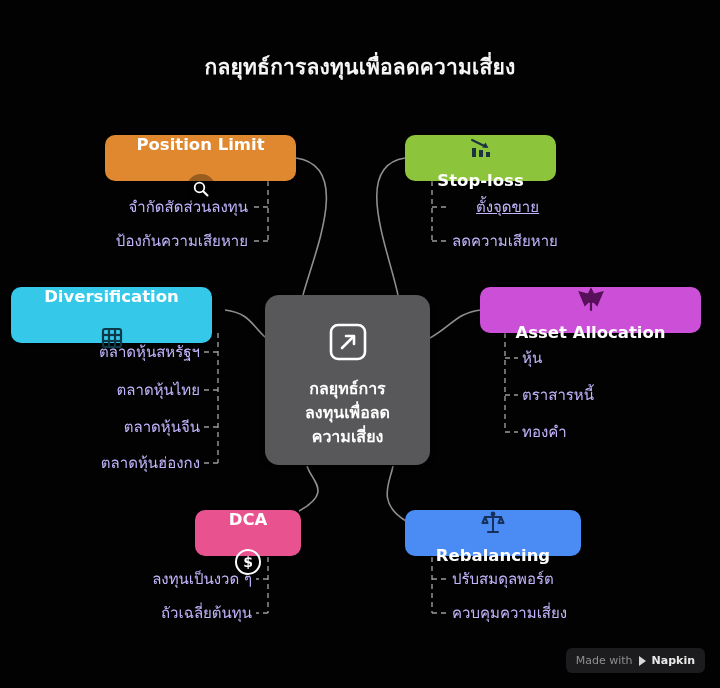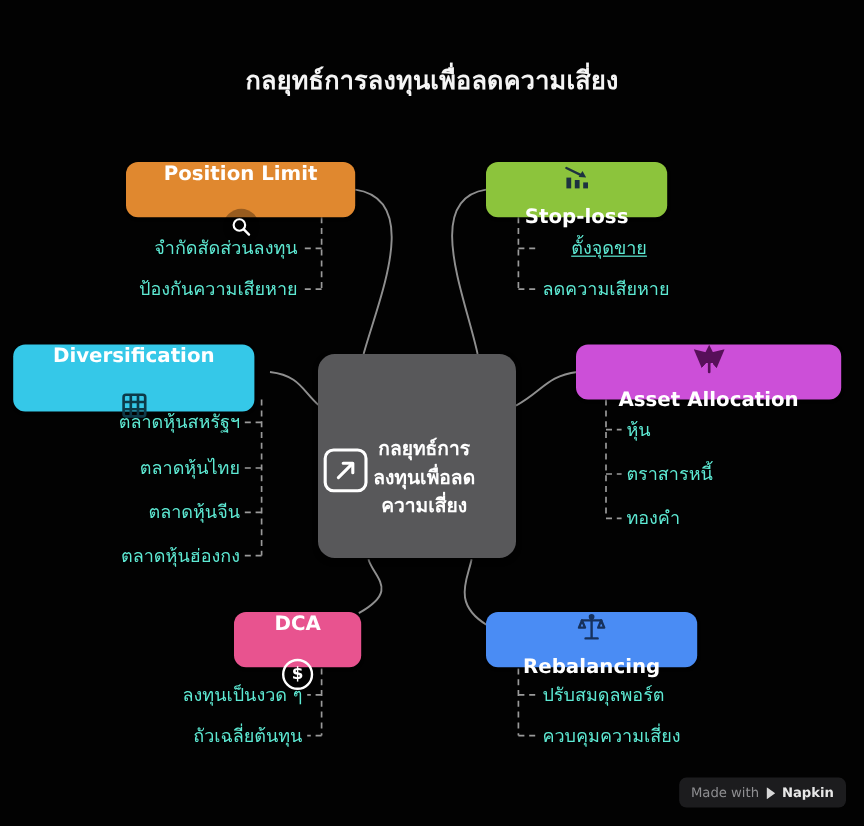--- a/index.html
+++ b/index.html
@@ -25,41 +25,41 @@
   #node-position-limit   { left:105px; top:135px; width:191px; height:46px; background:#E0882F; }
   #node-stop-loss        { left:405px; top:135px; width:151px; height:46px; background:#8CC43C; }
   #node-diversification  { left:11px;  top:287px; width:201px; height:56px; background:#35C8E8; }
   #node-asset-allocation { left:480px; top:287px; width:221px; height:46px; background:#CC4FD8; }
   #node-dca              { left:195px; top:510px; width:106px; height:46px; background:#E8538F; }
   #node-rebalancing      { left:405px; top:510px; width:176px; height:46px; background:#4A8CF4;justify-content:space-between; }
 
   #node-center {
     position:absolute; left:265px; top:295px; width:165px; height:170px;
     background:#58585A; border-radius:14px;
-    display:flex; align-items:center;
+    display:flex; flex-direction:column; align-items:center;
     padding-top:24px; box-sizing:border-box;
     box-shadow:0 2px 4px rgba(0,0,0,.5);
   }
   .center-lines { margin-top:12px; text-align:center; color:#fff; font-weight:700;
                   font-size:16px; line-height:1.5; }
 
   .icon-badge {
     width:30px; height:30px; border-radius:50%;
     background:rgba(0,0,0,.32);
     display:flex; align-items:center; justify-content:center; flex:none;
   }
   .glyph { display:flex; align-items:center; justify-content:center; flex:none; }
   .dollar-badge {
     width:26px; height:26px; border:2px solid #fff; border-radius:50%;
     box-sizing:border-box; color:#fff; font-weight:700; font-size:14px;
     display:flex; align-items:center; justify-content:center; flex:none;
   }
 
   .child {
-    position:absolute; color:#5eead4; font-size:15px; white-space:nowrap;
+    position:absolute; color:#c4b5fd; font-size:15px; white-space:nowrap;
     transform:translateY(-50%);
   }
   .child.r { text-align:right; }
 
   .watermark {
     position:absolute; right:15px; bottom:15px;
     background:#1c1c1e; border-radius:6px; padding:6px 10px;
     display:flex; align-items:center; gap:5px;
     font-size:11px; color:#8f8f92;
   }

